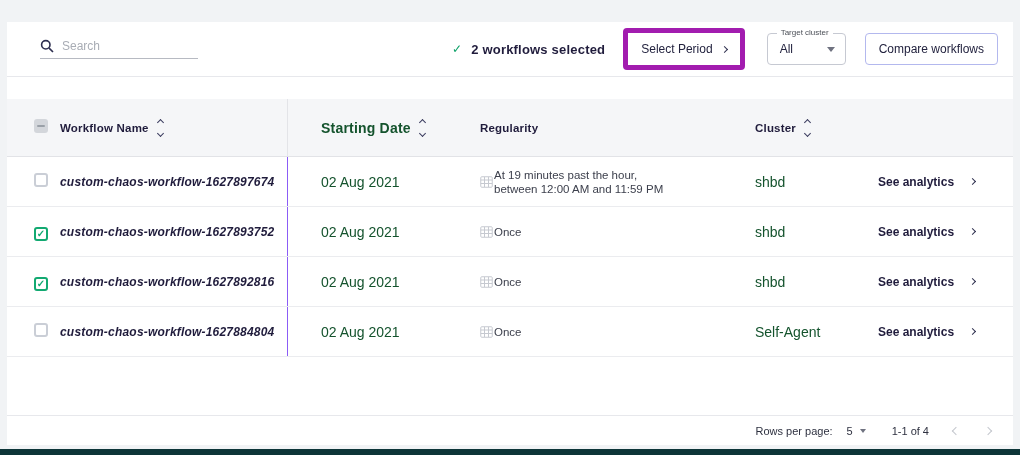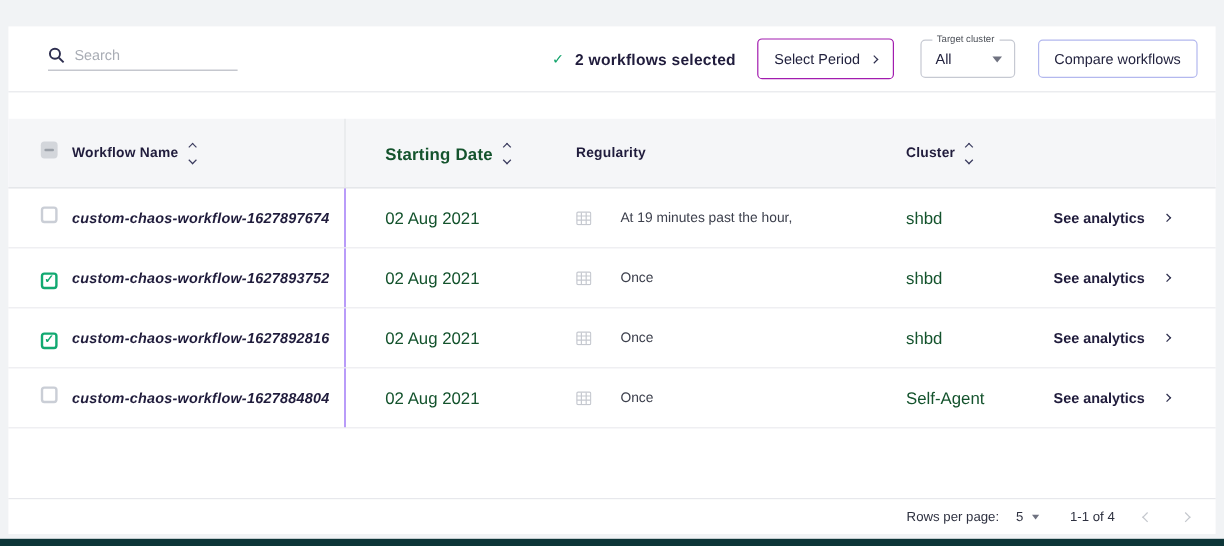--- a/index.html
+++ b/index.html
@@ -58,21 +58,21 @@
   .btn {
     background: #fff;
     border-radius: 4px;
     font-family: "Liberation Sans", sans-serif;
     font-size: 12px;
     color: #23233f;
     display: flex; align-items: center; justify-content: center;
     cursor: pointer;
   }
   .btn-period {
-    border: 1px solid #a21caf;
+    border: 5px solid #a21caf;
     height: 31px; padding: 16px 13px;
     gap: 9px;
     margin-right: 22px;
   }
   .btn-compare {
     border: 1px solid #b3b8ee;
     height: 32px; padding: 0 13px;
     margin-right: 15px;
   }
   .select-cluster {
@@ -146,21 +146,21 @@
   .sarr.down { transform: rotate(45deg); }
   .trow {
     height: 50px;
     border-bottom: 1px solid #ebecef;
   }
   .c-check { padding-left: 27px; }
   .c-date { border-left: 1px solid #8b5cf6; padding-left: 33px; height: 100%; display: flex; align-items: center; }
   .table-head .c-date { border-left: 1px solid #e3e4e8; }
   .c-name { font-weight: bold; font-size: 12px; color: #201c3c; letter-spacing: .2px; font-style: italic; }
   .c-date, .c-cluster { font-size: 14px; color: #14532d; }
-  .c-reg { display: flex; align-items: center; gap: 24px; padding-left: 5px; }
+  .c-reg { display: flex; align-items: center; gap: 1px; padding-left: 5px; }
   .reg-text { font-size: 11.5px; color: #3d404d; line-height: 14px; }
   .c-action {
     display: flex; align-items: center;
     padding-left: 7px;
     font-size: 12px; font-weight: bold; color: #201c3c;
     cursor: pointer;
   }
   .c-action .chev { margin-left: 16px; }
   
   .cb {
@@ -292,20 +292,21 @@
     <div class="c-reg">
       <svg width="13" height="13" viewBox="0 0 13 13" fill="none" stroke="#c6c9d0" stroke-width="1">
         <rect x="0.75" y="1.75" width="11.5" height="10.5" rx="1"></rect>
         <line x1="0.75" y1="5" x2="12.25" y2="5"></line>
         <line x1="0.75" y1="8.5" x2="12.25" y2="8.5"></line>
         <line x1="4.5" y1="2" x2="4.5" y2="12"></line>
         <line x1="8.5" y1="2" x2="8.5" y2="12"></line>
       </svg>
       <div class="reg-text">
         <div>At 19 minutes past the hour,</div>
+        <div>between 12:00 AM and 11:59 PM</div>
       </div>
     </div>
     <div class="c-cluster">shbd</div>
     <div class="c-action">
       <span>See analytics</span>
       <span class="chev"></span>
     </div>
   </div>
 
   <div class="grid-row trow">

